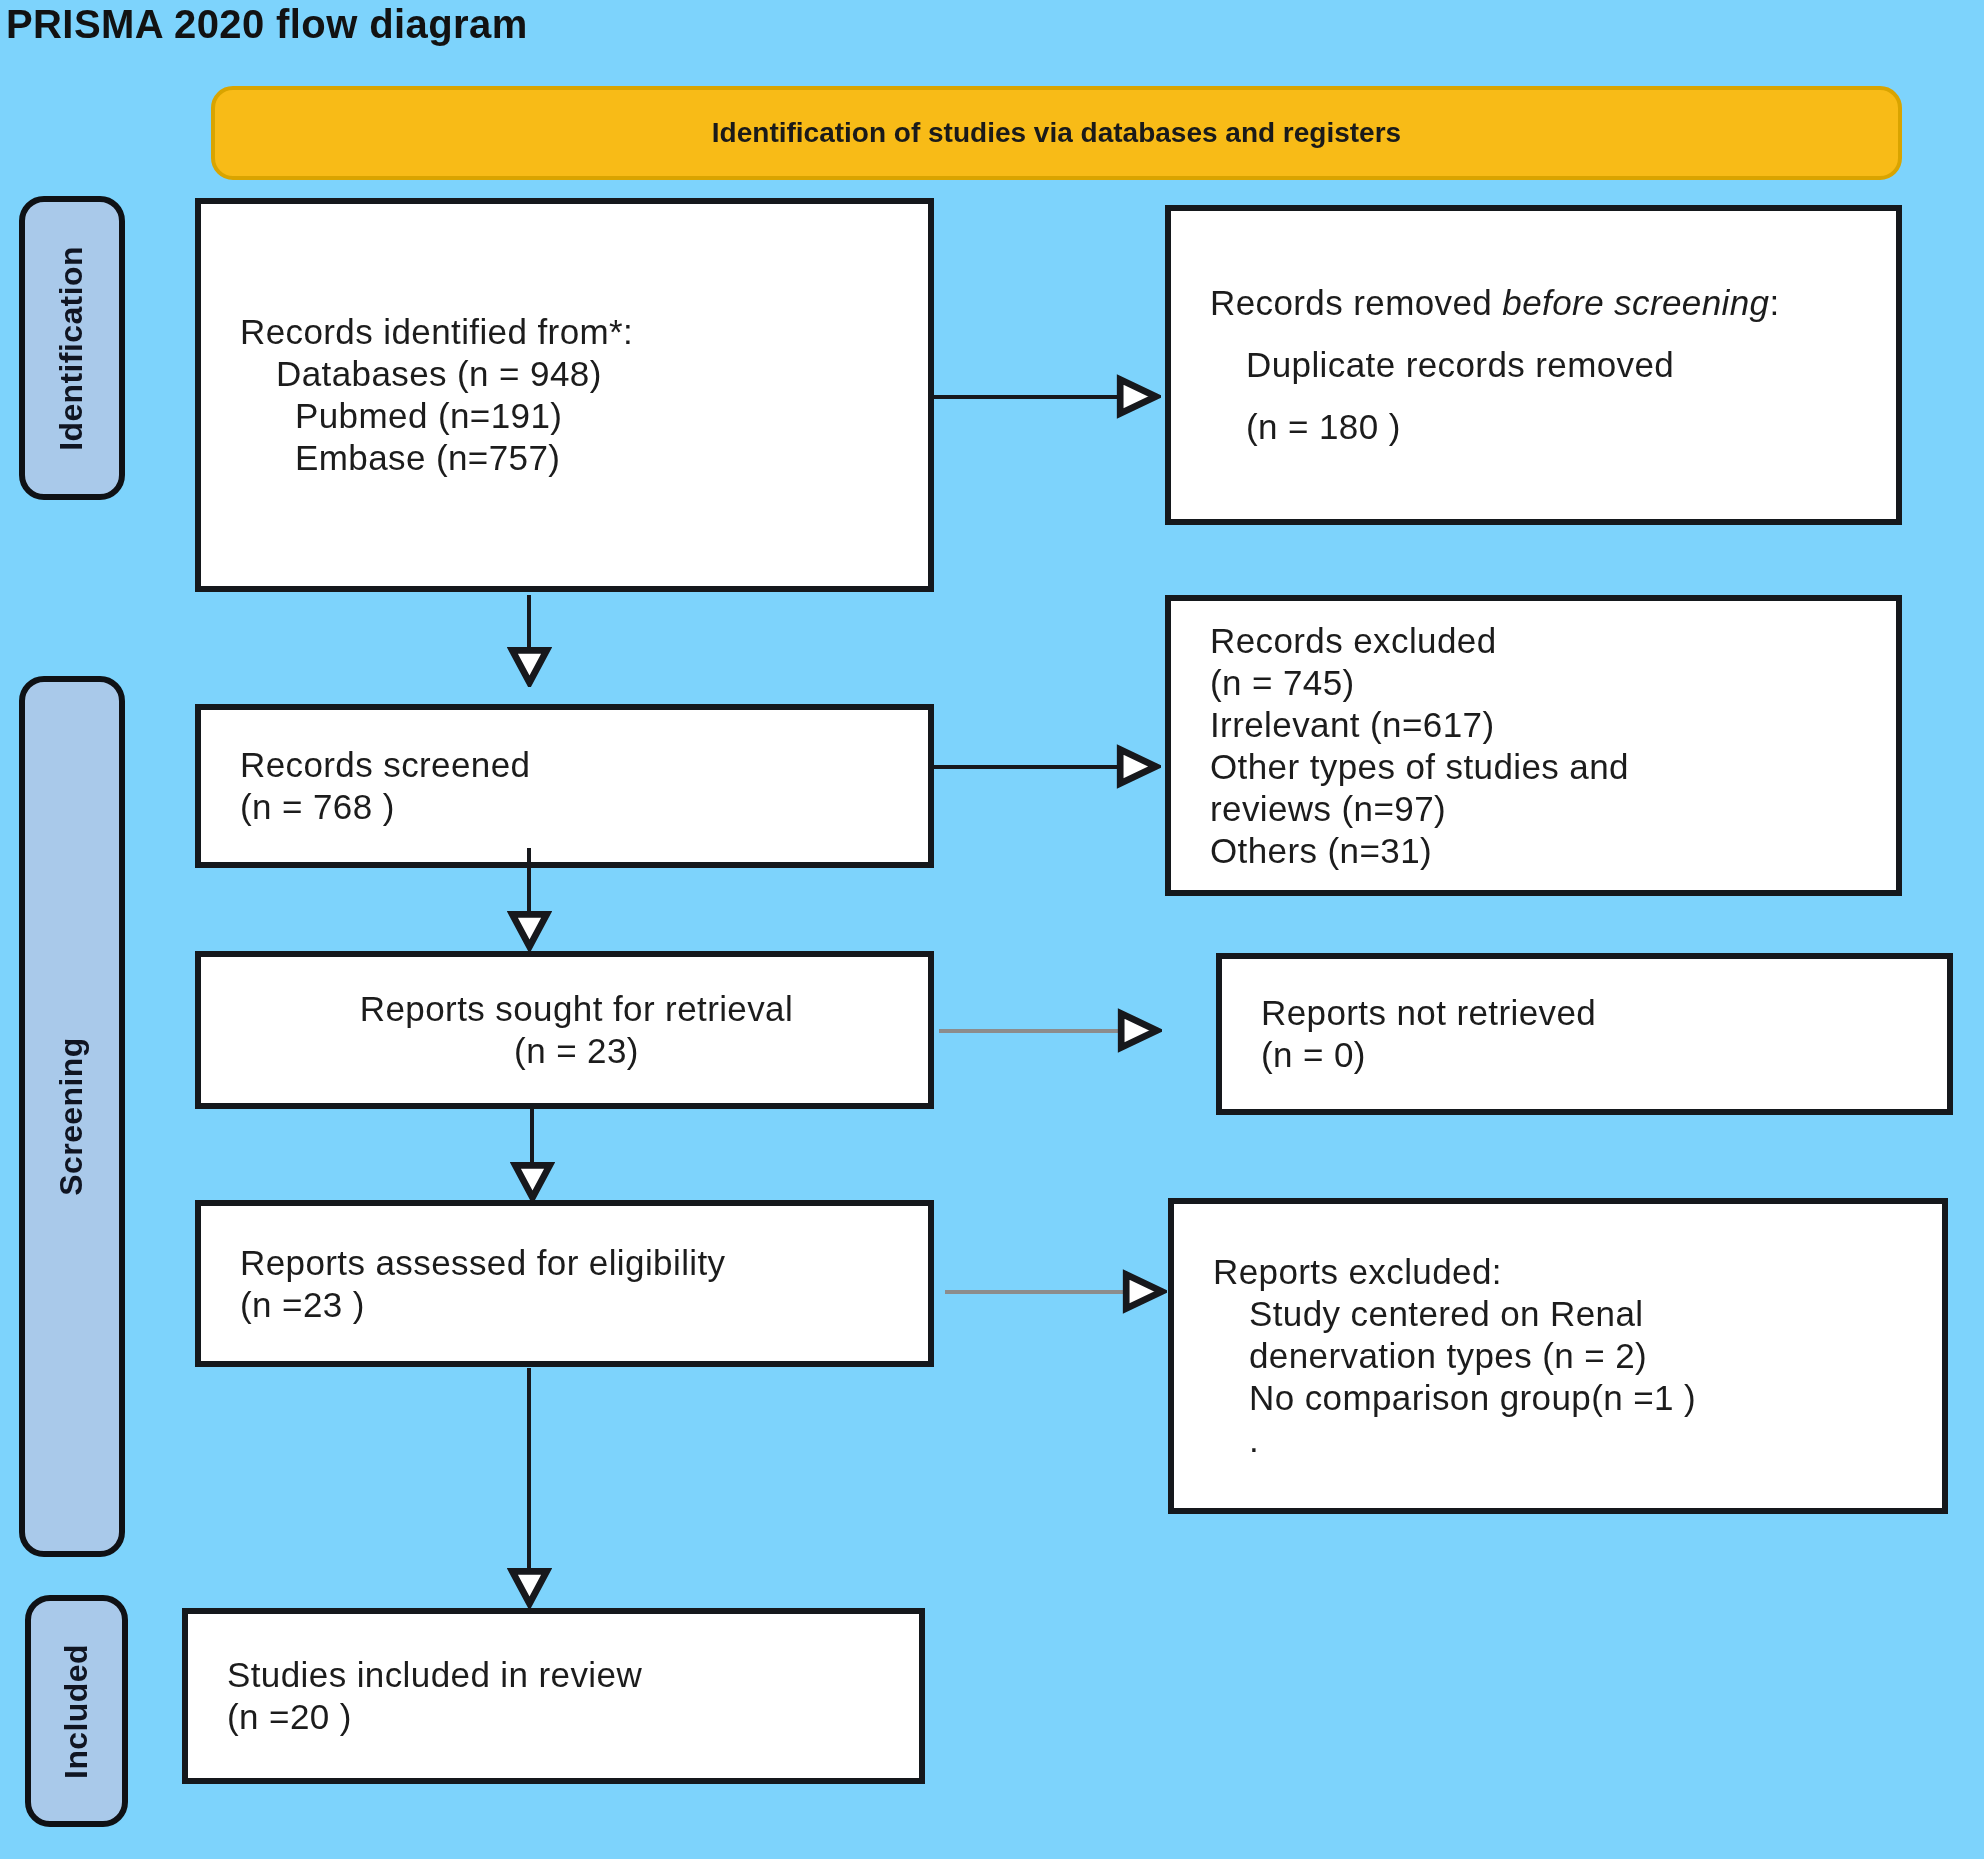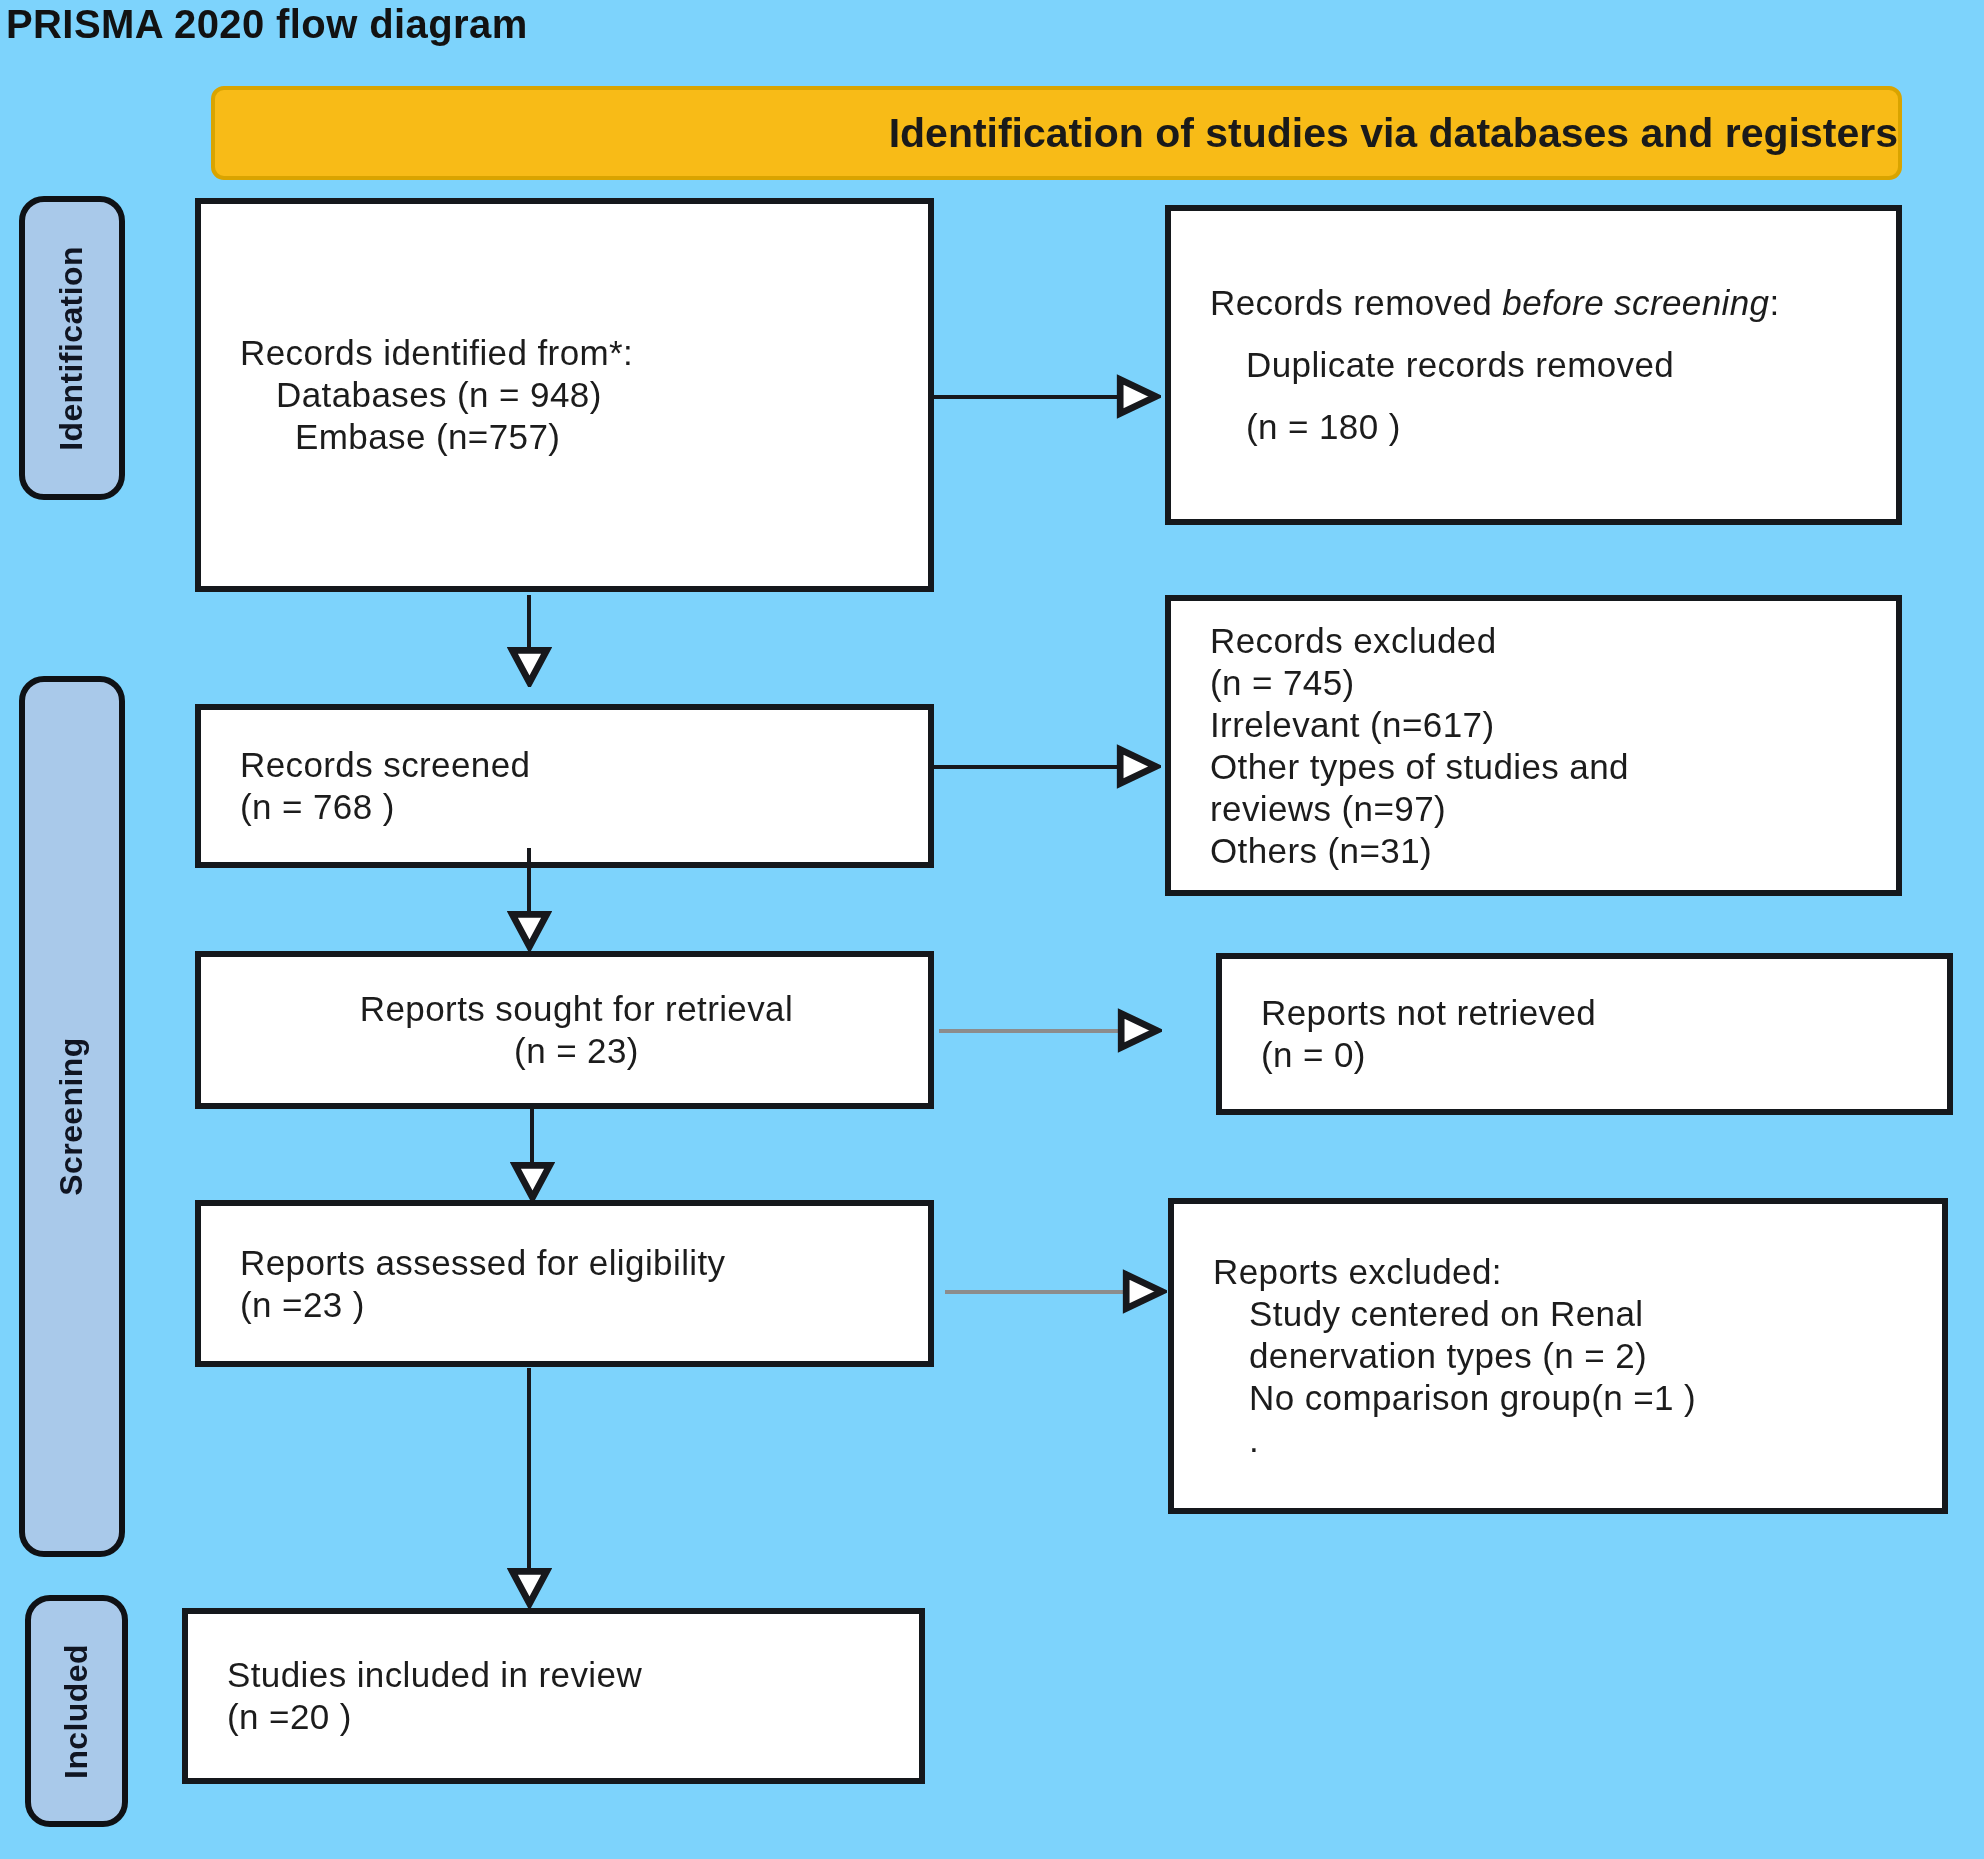--- a/index.html
+++ b/index.html
@@ -14,22 +14,22 @@
     position:relative;width:1985px;height:1860px;background:#7dd3fc;
     font-family:"Liberation Sans", sans-serif;color:#1c1c1c;overflow:hidden;
   }
   .title{
     position:absolute;left:6px;top:1.5px;font-size:40px;font-weight:bold;
     color:#121212;letter-spacing:0.4px;
   }
   .banner{
     position:absolute;left:211px;top:86px;width:1691px;height:94px;
     background:var(--banner-fill);border:4.5px solid var(--banner-border);
-    border-radius:13px;display:flex;align-items:center;justify-content:flex-end;
-    box-sizing:border-box;font-size:41px;font-weight:bold;color:#1a1a1a;
+    border-radius:22px;display:flex;align-items:center;justify-content:center;
+    box-sizing:border-box;font-size:28px;font-weight:bold;color:#1a1a1a;
   }
   .vbar{
     position:absolute;background:var(--sidebar-fill);
     border:6.7px solid #0f1115;border-radius:25px;box-sizing:border-box;
     display:flex;align-items:center;justify-content:center;
   }
   .vbar span{
     transform:rotate(-90deg);white-space:nowrap;font-size:32px;
     font-weight:bold;color:#101522;letter-spacing:0.4px;
   }
@@ -65,20 +65,21 @@
   <div class="vbar" style="left:18.6px;top:676px;width:106px;height:881px;">
     <span>Screening</span>
   </div>
   <div class="vbar" style="left:24.6px;top:1595px;width:103px;height:232px;">
     <span>Included</span>
   </div>
 
   <div class="box" style="left:195px;top:198px;width:739px;height:394px;">
     <div class="ln">Records identified from*:</div>
     <div class="ln i1">Databases (n = 948)</div>
+    <div class="ln i2">Pubmed (n=191)</div>
     <div class="ln i2">Embase (n=757)</div>
   </div>
 
   <div class="box" style="left:195px;top:704px;width:739px;height:164px;">
     <div class="ln">Records screened</div>
     <div class="ln">(n = 768 )</div>
   </div>
 
   <div class="box" style="left:195px;top:951px;width:739px;height:158px;text-align:center;">
     <div class="ln">Reports sought for retrieval</div>

